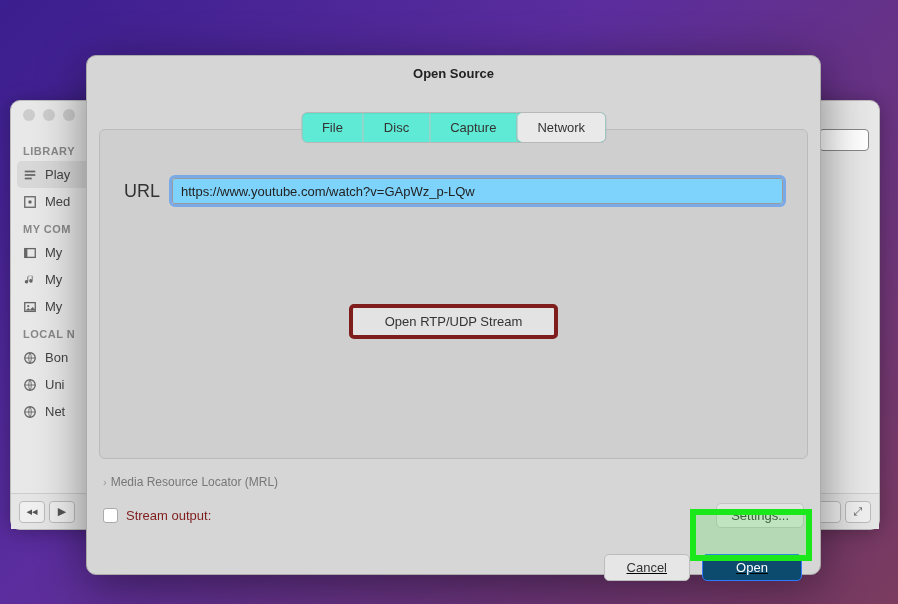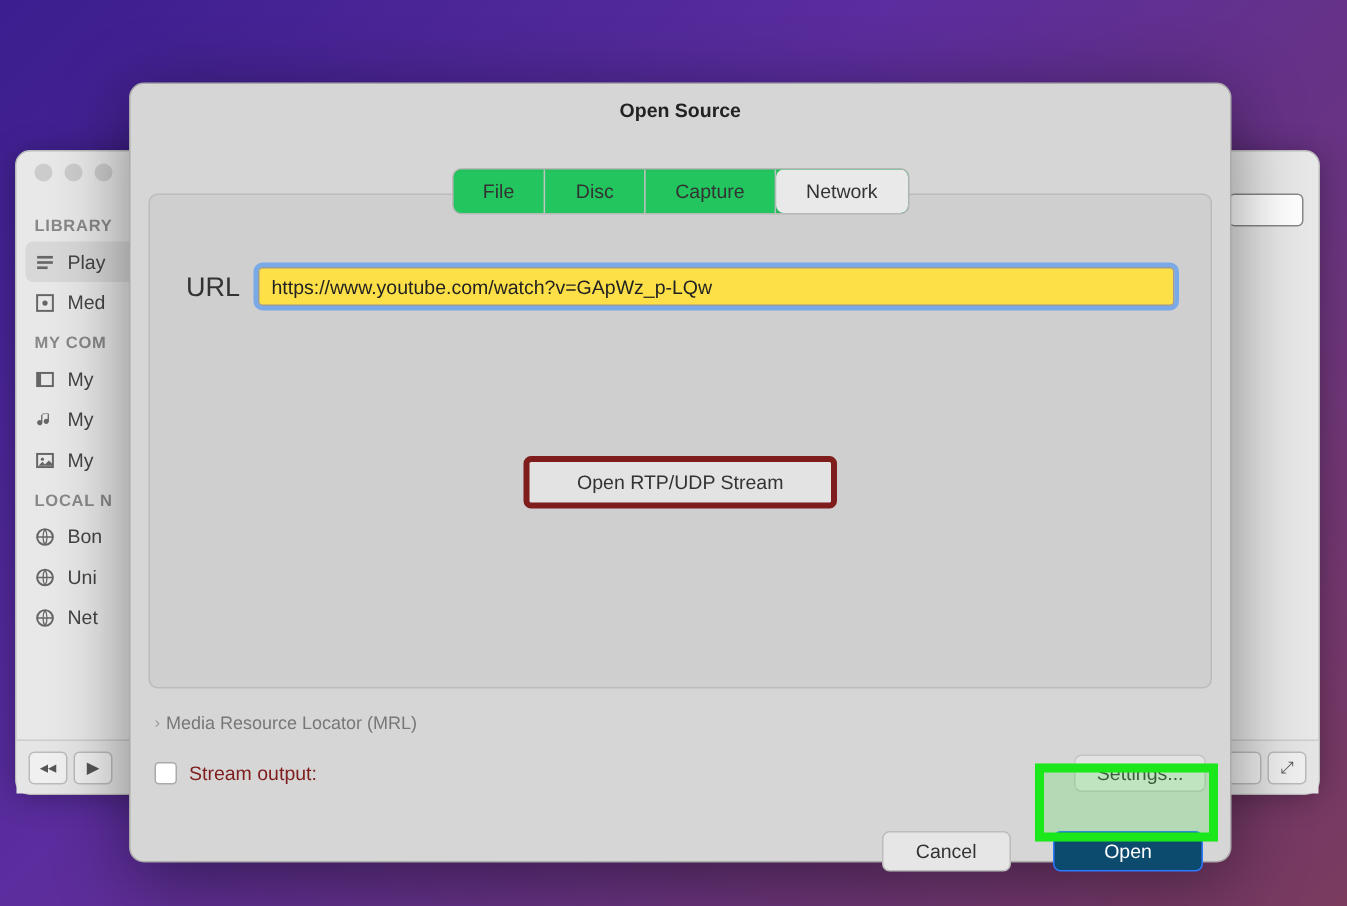--- a/index.html
+++ b/index.html
@@ -117,21 +117,21 @@
       margin-top: 40px;
       position: relative;
       min-height: 330px;
     }
     .segmented {
       position: absolute;
       top: -18px;
       left: 50%;
       transform: translateX(-50%);
       display: flex;
-      background: #22c55e;
+      background: #5eead4;
       border: 1px solid #b8b8b8;
       border-radius: 6px;
       overflow: hidden;
       box-shadow: inset 0 1px 1px rgba(0,0,0,0.05);
     }
     .segment {
       padding: 7px 20px;
       font-size: 13px;
       color: #333;
       border-right: 1px solid #c2c2c2;
@@ -146,21 +146,21 @@
     .url-row {
       display: flex;
       align-items: center;
       gap: 14px;
       margin-top: 30px;
     }
     .url-label { font-size: 18px; color: #333; width: 34px; text-align: right;}
     .url-input {
       flex: 1;
       height: 26px;
-      background: #fde047;
+      background: #7dd3fc;
       border: 1px solid #9b9b9b;
       outline: 3px solid #7aa9e8;
       border-radius: 3px;
       padding: 0 8px;
       font-size: 13px;
       color: #222;
     }
     .help-text {
       margin-top: 16px;
       text-align: center;
@@ -210,22 +210,23 @@
       border: 1px solid #c4c4c4;
       border-radius: 5px;
       padding: 4px 14px;
       font-size: 13px;
       color: #404040;
     }
     .dialog-footer {
       display: flex;
       justify-content: flex-end;
       align-items: center;
-      gap: 28px;
+      gap: 12px;
       padding: 14px 18px 18px;
+      text-decoration: underline;
     }
     .footer-btn {
       padding: 5px 22px;
       font-size: 13px;
       border-radius: 5px;
       border: 1px solid #bcbcbc;
       background: #e6e6e6;
       color: #333;
       cursor: pointer;
       min-width: 80px;

